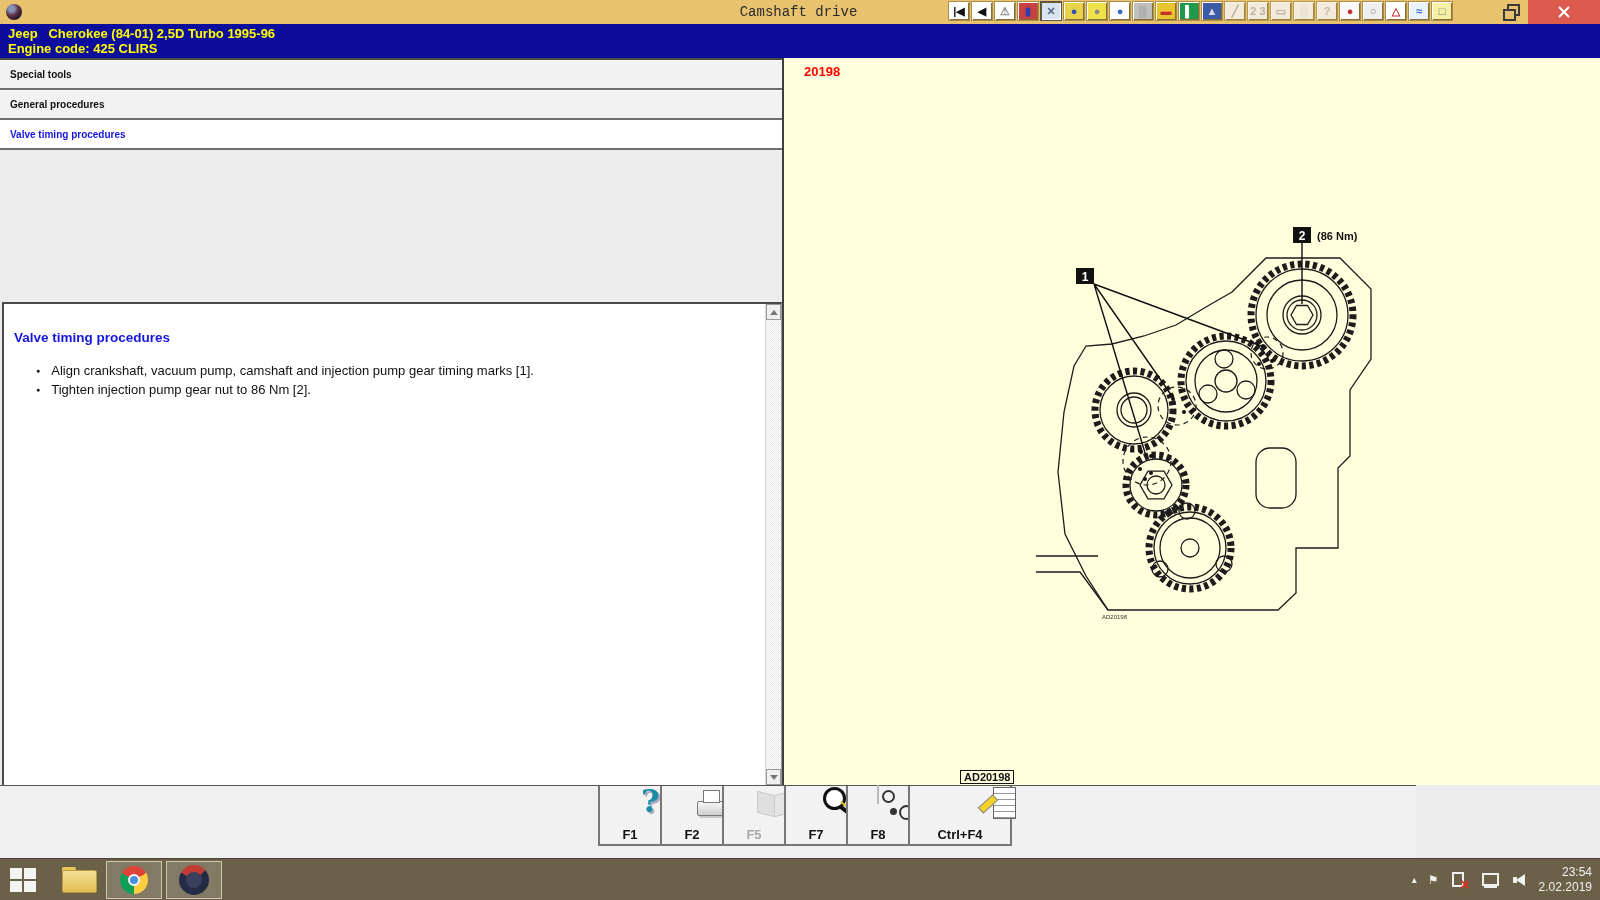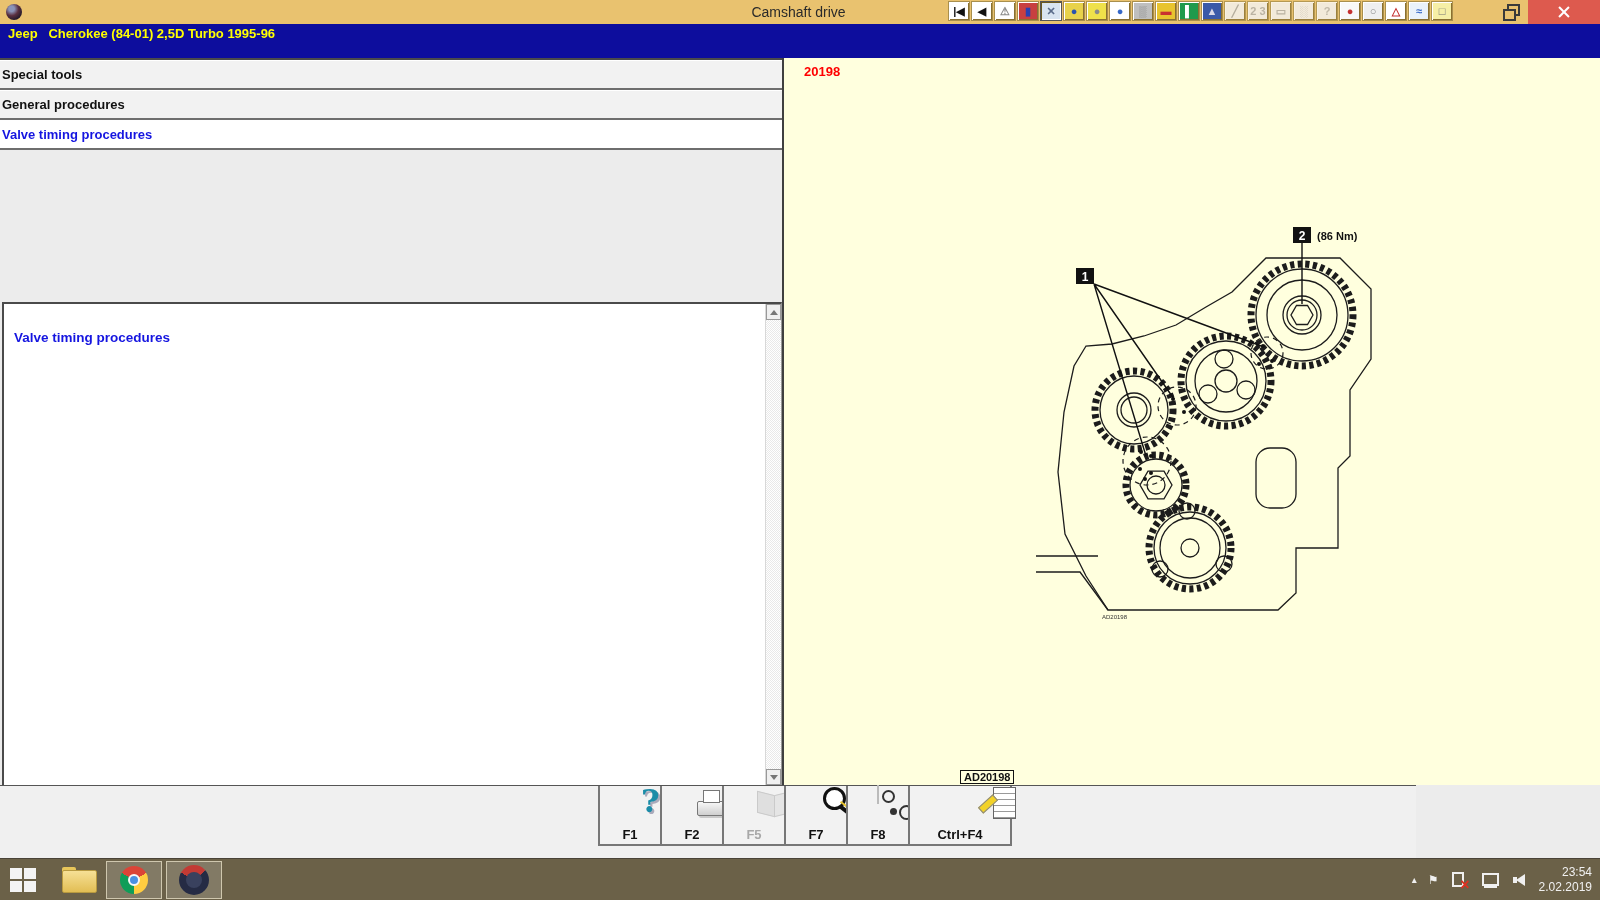--- a/index.html
+++ b/index.html
@@ -3,21 +3,21 @@
 <meta charset="utf-8">
 <style>
   html,body{margin:0;padding:0;background:#888;}
   .screen{position:relative;width:1600px;height:900px;overflow:hidden;
     font-family:"Liberation Sans",sans-serif;background:#ECECEC;}
 
   
   .titlebar{position:absolute;left:0;top:0;width:1600px;height:24px;background:#E9C26F;}
   .app-icon{position:absolute;left:6px;top:4px;width:16px;height:16px;border-radius:50%;
     background:radial-gradient(circle at 35% 30%,#8A93B8 0 18%,#5A3040 45%,#1A1626 80%);}
-  .window-title{position:absolute;left:0;right:3px;top:4px;text-align:center;font-size:14px;color:#2A2A2A;}
+  .window-title{position:absolute;left:0;right:3px;top:4px;text-align:center;font-size:14px;color:#2A2A2A;font-family:Liberation Mono, monospace;}
   .tb-icons{position:absolute;left:948px;top:1px;display:flex;gap:1px;}
   .tb-icon{width:22px;height:20px;box-sizing:border-box;border:1px solid #A98F4C;
     box-shadow:inset 1px 1px 0 #FFF,inset -1px -1px 0 #8A7030;
     background:#FFF;font-weight:bold;font-size:11px;line-height:18px;text-align:center;overflow:hidden;}
   .tb-icon.selected{box-shadow:inset 1px 1px 0 #6B5A20,inset -1px -1px 0 #FFF;border-color:#555;}
   .tb-icon.disabled{opacity:.8;}
   .win-restore{position:absolute;left:1496px;top:1px;width:26px;height:21px;}
   .win-restore::after{content:"";position:absolute;left:11px;top:3px;width:9px;height:8px;border:2px solid #3A3A3A;}
   .win-restore::before{content:"";position:absolute;left:7px;top:8px;width:9px;height:8px;border:2px solid #3A3A3A;background:#E9C26F;z-index:1;}
   .win-close{position:absolute;left:1528px;top:0;width:72px;height:24px;background:#DD5A4E;}
@@ -26,22 +26,22 @@
 
   
   .vehicle-header{position:absolute;left:0;top:24px;width:1600px;height:49px;background:#0D0D9D;
     color:#FFFF00;font-weight:bold;font-size:13px;line-height:15px;padding:2px 0 0 8px;box-sizing:border-box;}
   .vh-line{white-space:pre;}
 
   
   .left-panel{position:absolute;left:0;top:58px;width:784px;height:727px;background:#ECECEC;
     border-right:2px solid #3F3F3F;box-sizing:border-box;}
   .menu{border-top:2px solid #4A4A4A;}
-  .menu-row{height:27px;line-height:27px;padding-left:2px;background:#F2F2F2;color:#111;
-    border-top:1px solid #FFF;border-bottom:2px solid #6E6E6E;font-weight:bold;font-size:13px;}
+  .menu-row{height:27px;line-height:27px;padding-left:10px;background:#F2F2F2;color:#111;
+    border-top:1px solid #FFF;border-bottom:2px solid #6E6E6E;font-weight:bold;font-size:10px;}
   .menu-row.selected{background:#FFF;color:#1515E0;}
   .content-panel{position:absolute;left:2px;top:244px;width:780px;height:483px;background:#FFF;box-sizing:border-box;
     border-top:2px solid #4A4A4A;border-left:2px solid #4A4A4A;border-right:1px solid #9A9A9A;}
   .content-title{margin:26px 0 0 10px;color:#1515E0;font-weight:bold;font-size:13.5px;}
   .content-bullets{margin:18px 0 0 32px;padding:0;list-style:none;}
   .content-bullets li{font-size:13px;color:#111;margin:4px 0;}
   .content-bullets li::before{content:"●";font-size:7px;vertical-align:2px;margin-right:11px;}
   .scrollbar{position:absolute;top:0;right:0;bottom:0;width:15px;border-left:1px solid #D8D8D8;
     background:conic-gradient(#FFF 25%,#E9E9E9 0 50%,#FFF 0 75%,#E9E9E9 0) 0 0/2px 2px;}
   .sb-btn{position:absolute;left:0;width:15px;height:16px;background:#F0F0F0;border:1px solid #999;box-sizing:border-box;}
@@ -155,31 +155,37 @@
         <span class="tb-icon" data-name="abs-warning-icon" style="background: rgb(255, 255, 255); color: rgb(196, 48, 48);">△</span>
         <span class="tb-icon" data-name="wiring-diagrams-icon" style="background: rgb(234, 242, 250); color: rgb(54, 104, 200);">≈</span>
         <span class="tb-icon" data-name="switch-panel-icon" style="background: rgb(246, 239, 166); color: rgb(119, 119, 119);">□</span>
       </div>
     <span class="win-restore" data-name="restore-window-button"></span>
     <span class="win-close" data-name="close-window-button"></span>
   </div>
 
   <div class="vehicle-header" data-name="vehicle-header">
     <div class="vh-line" data-name="vehicle-model">Jeep   Cherokee (84-01) 2,5D Turbo 1995-96</div>
+    <div class="vh-line" data-name="engine-code">Engine code: 425 CLIRS</div>
   </div>
 
   <div class="left-panel" data-name="topics-panel">
     <div class="menu" data-name="topics-menu">
 
     <div class="menu-row" data-name="menu-item"><span>Special tools</span></div>
         <div class="menu-row" data-name="menu-item"><span>General procedures</span></div>
         <div class="menu-row selected" data-name="menu-item"><span>Valve timing procedures</span></div>
       </div>
     <div class="content-panel" data-name="procedure-content">
       <div class="content-title" data-name="procedure-title">Valve timing procedures</div>
+      <ul class="content-bullets" data-name="procedure-steps">
+
+      <li data-name="procedure-step">Align crankshaft, vacuum pump, camshaft and injection pump gear timing marks [1].</li>
+          <li data-name="procedure-step">Tighten injection pump gear nut to 86 Nm [2].</li>
+        </ul>
       <div class="scrollbar" data-name="content-scrollbar">
         <span class="sb-btn sb-up" data-name="scroll-up-button"></span>
         <span class="sb-btn sb-down" data-name="scroll-down-button"></span>
       </div>
     </div>
   </div>
 
   <div class="right-panel" data-name="figure-panel">
     <span class="figure-number" data-name="figure-number">20198</span>
 

